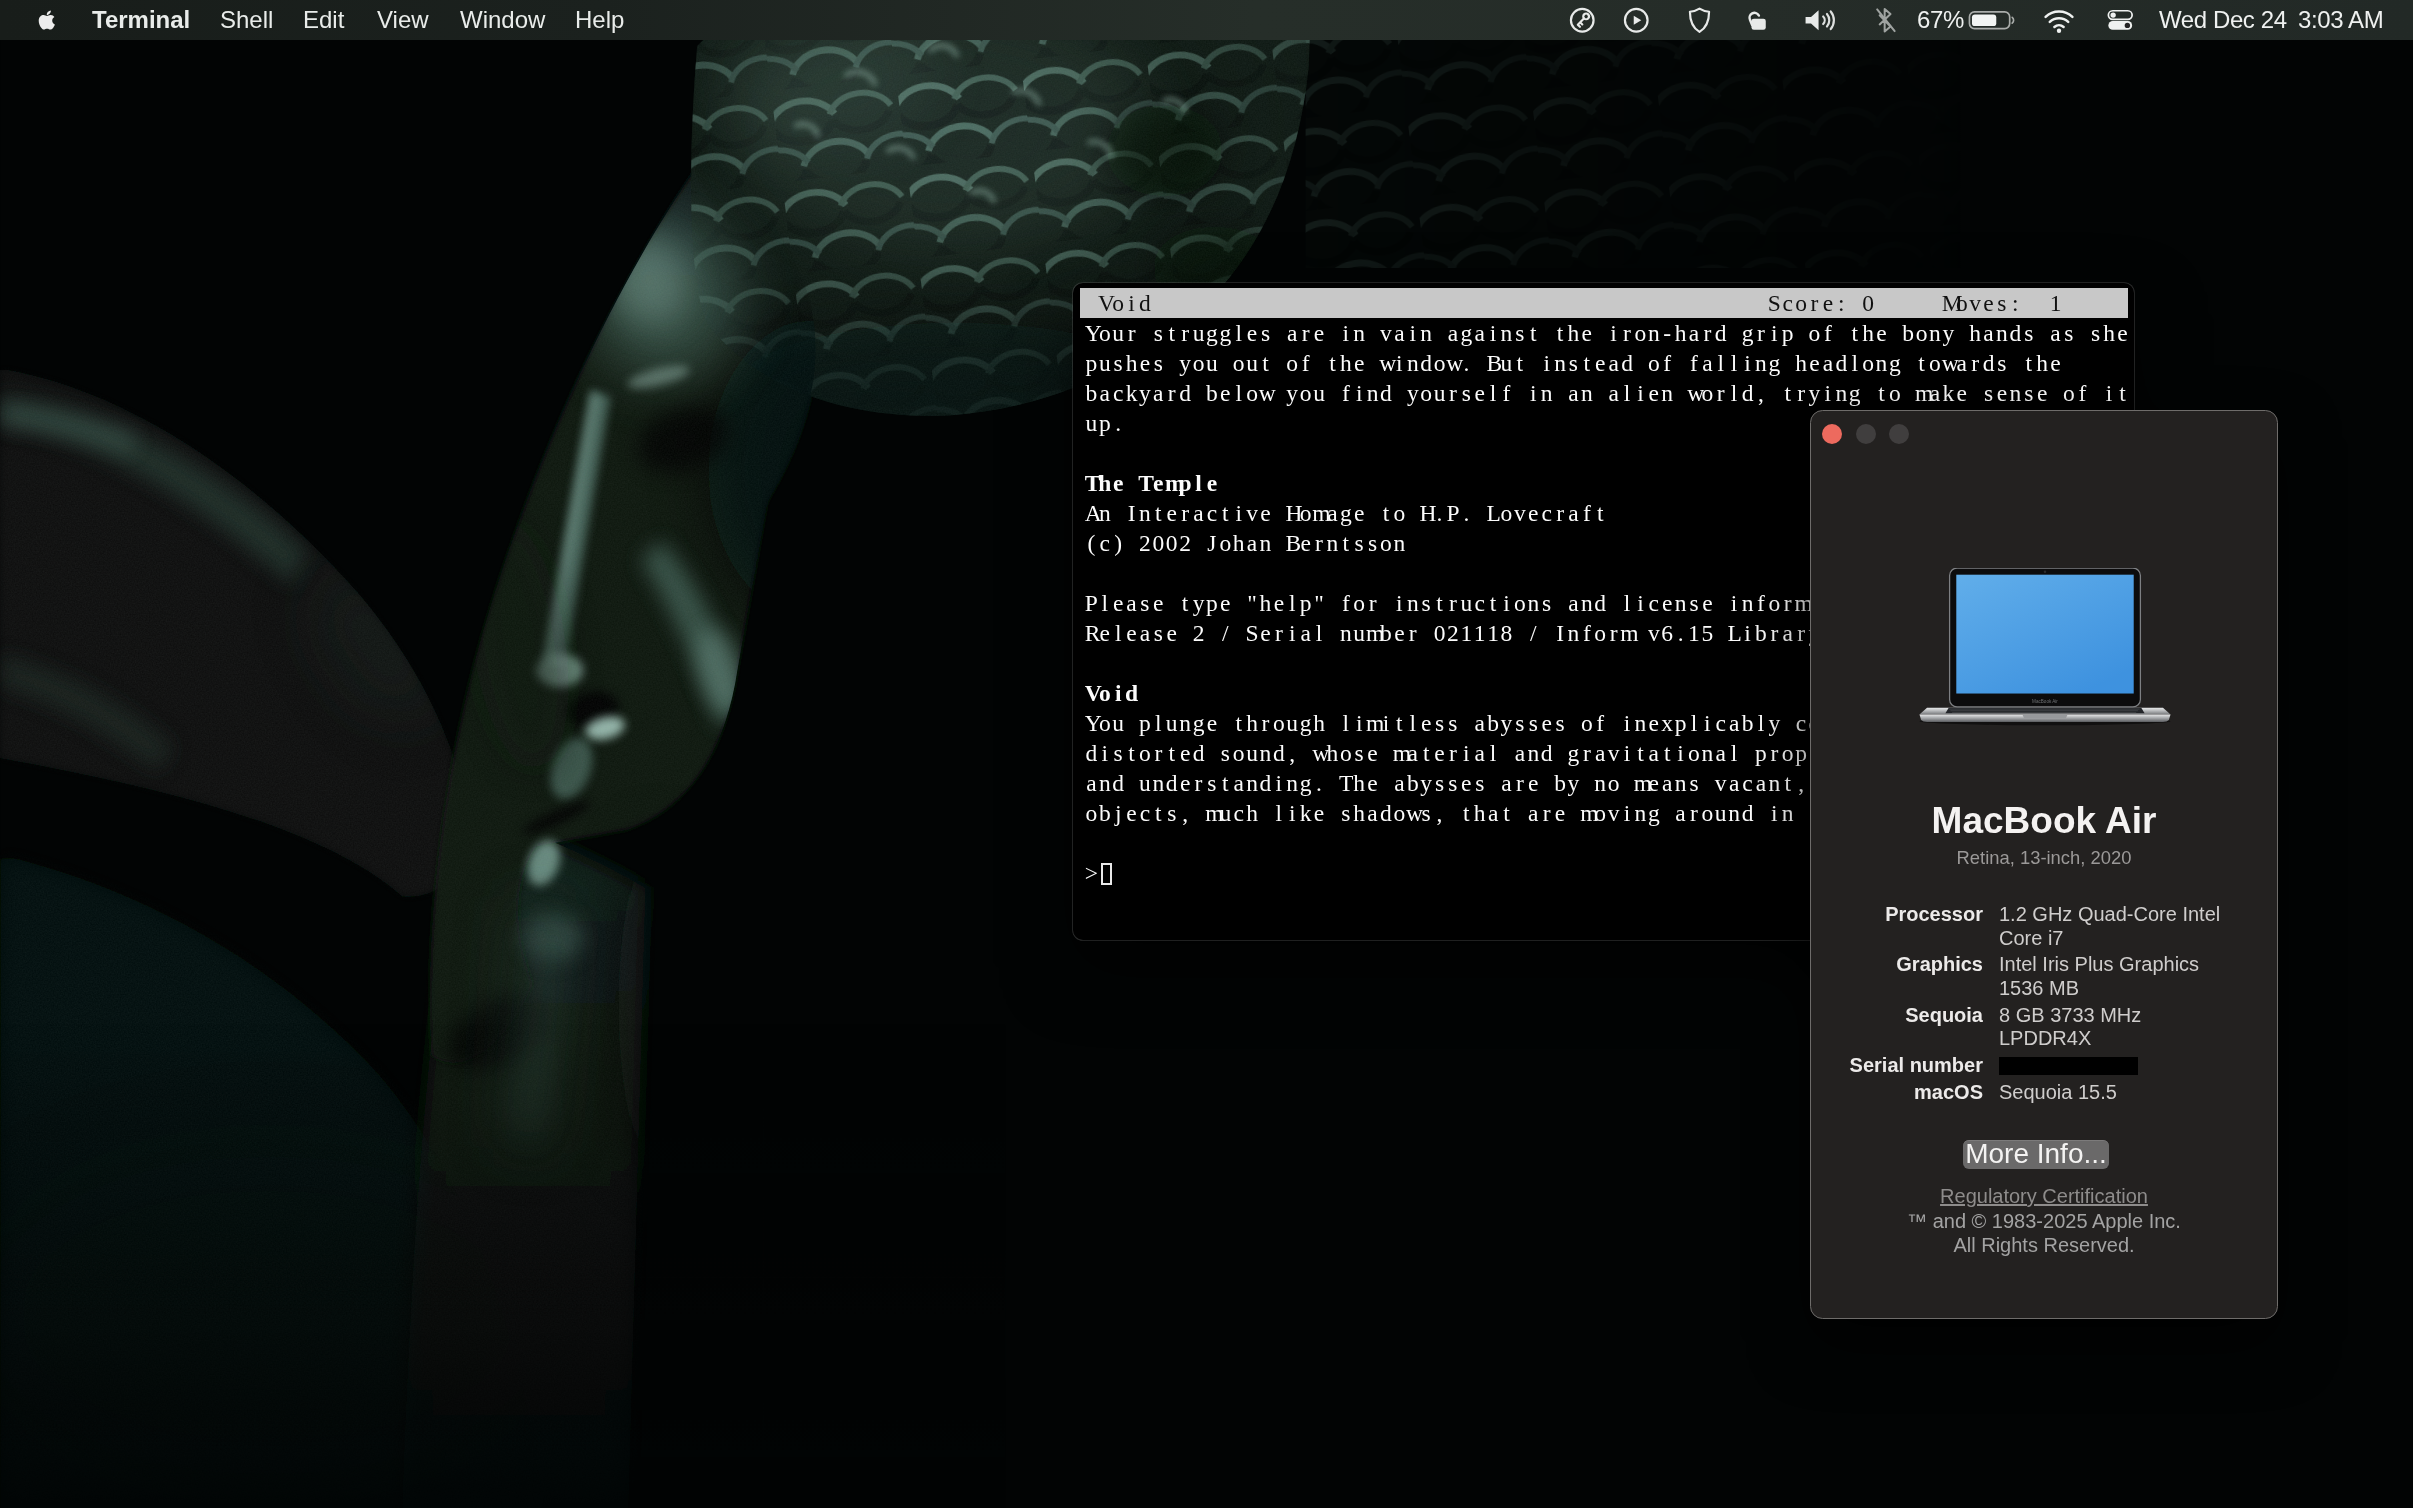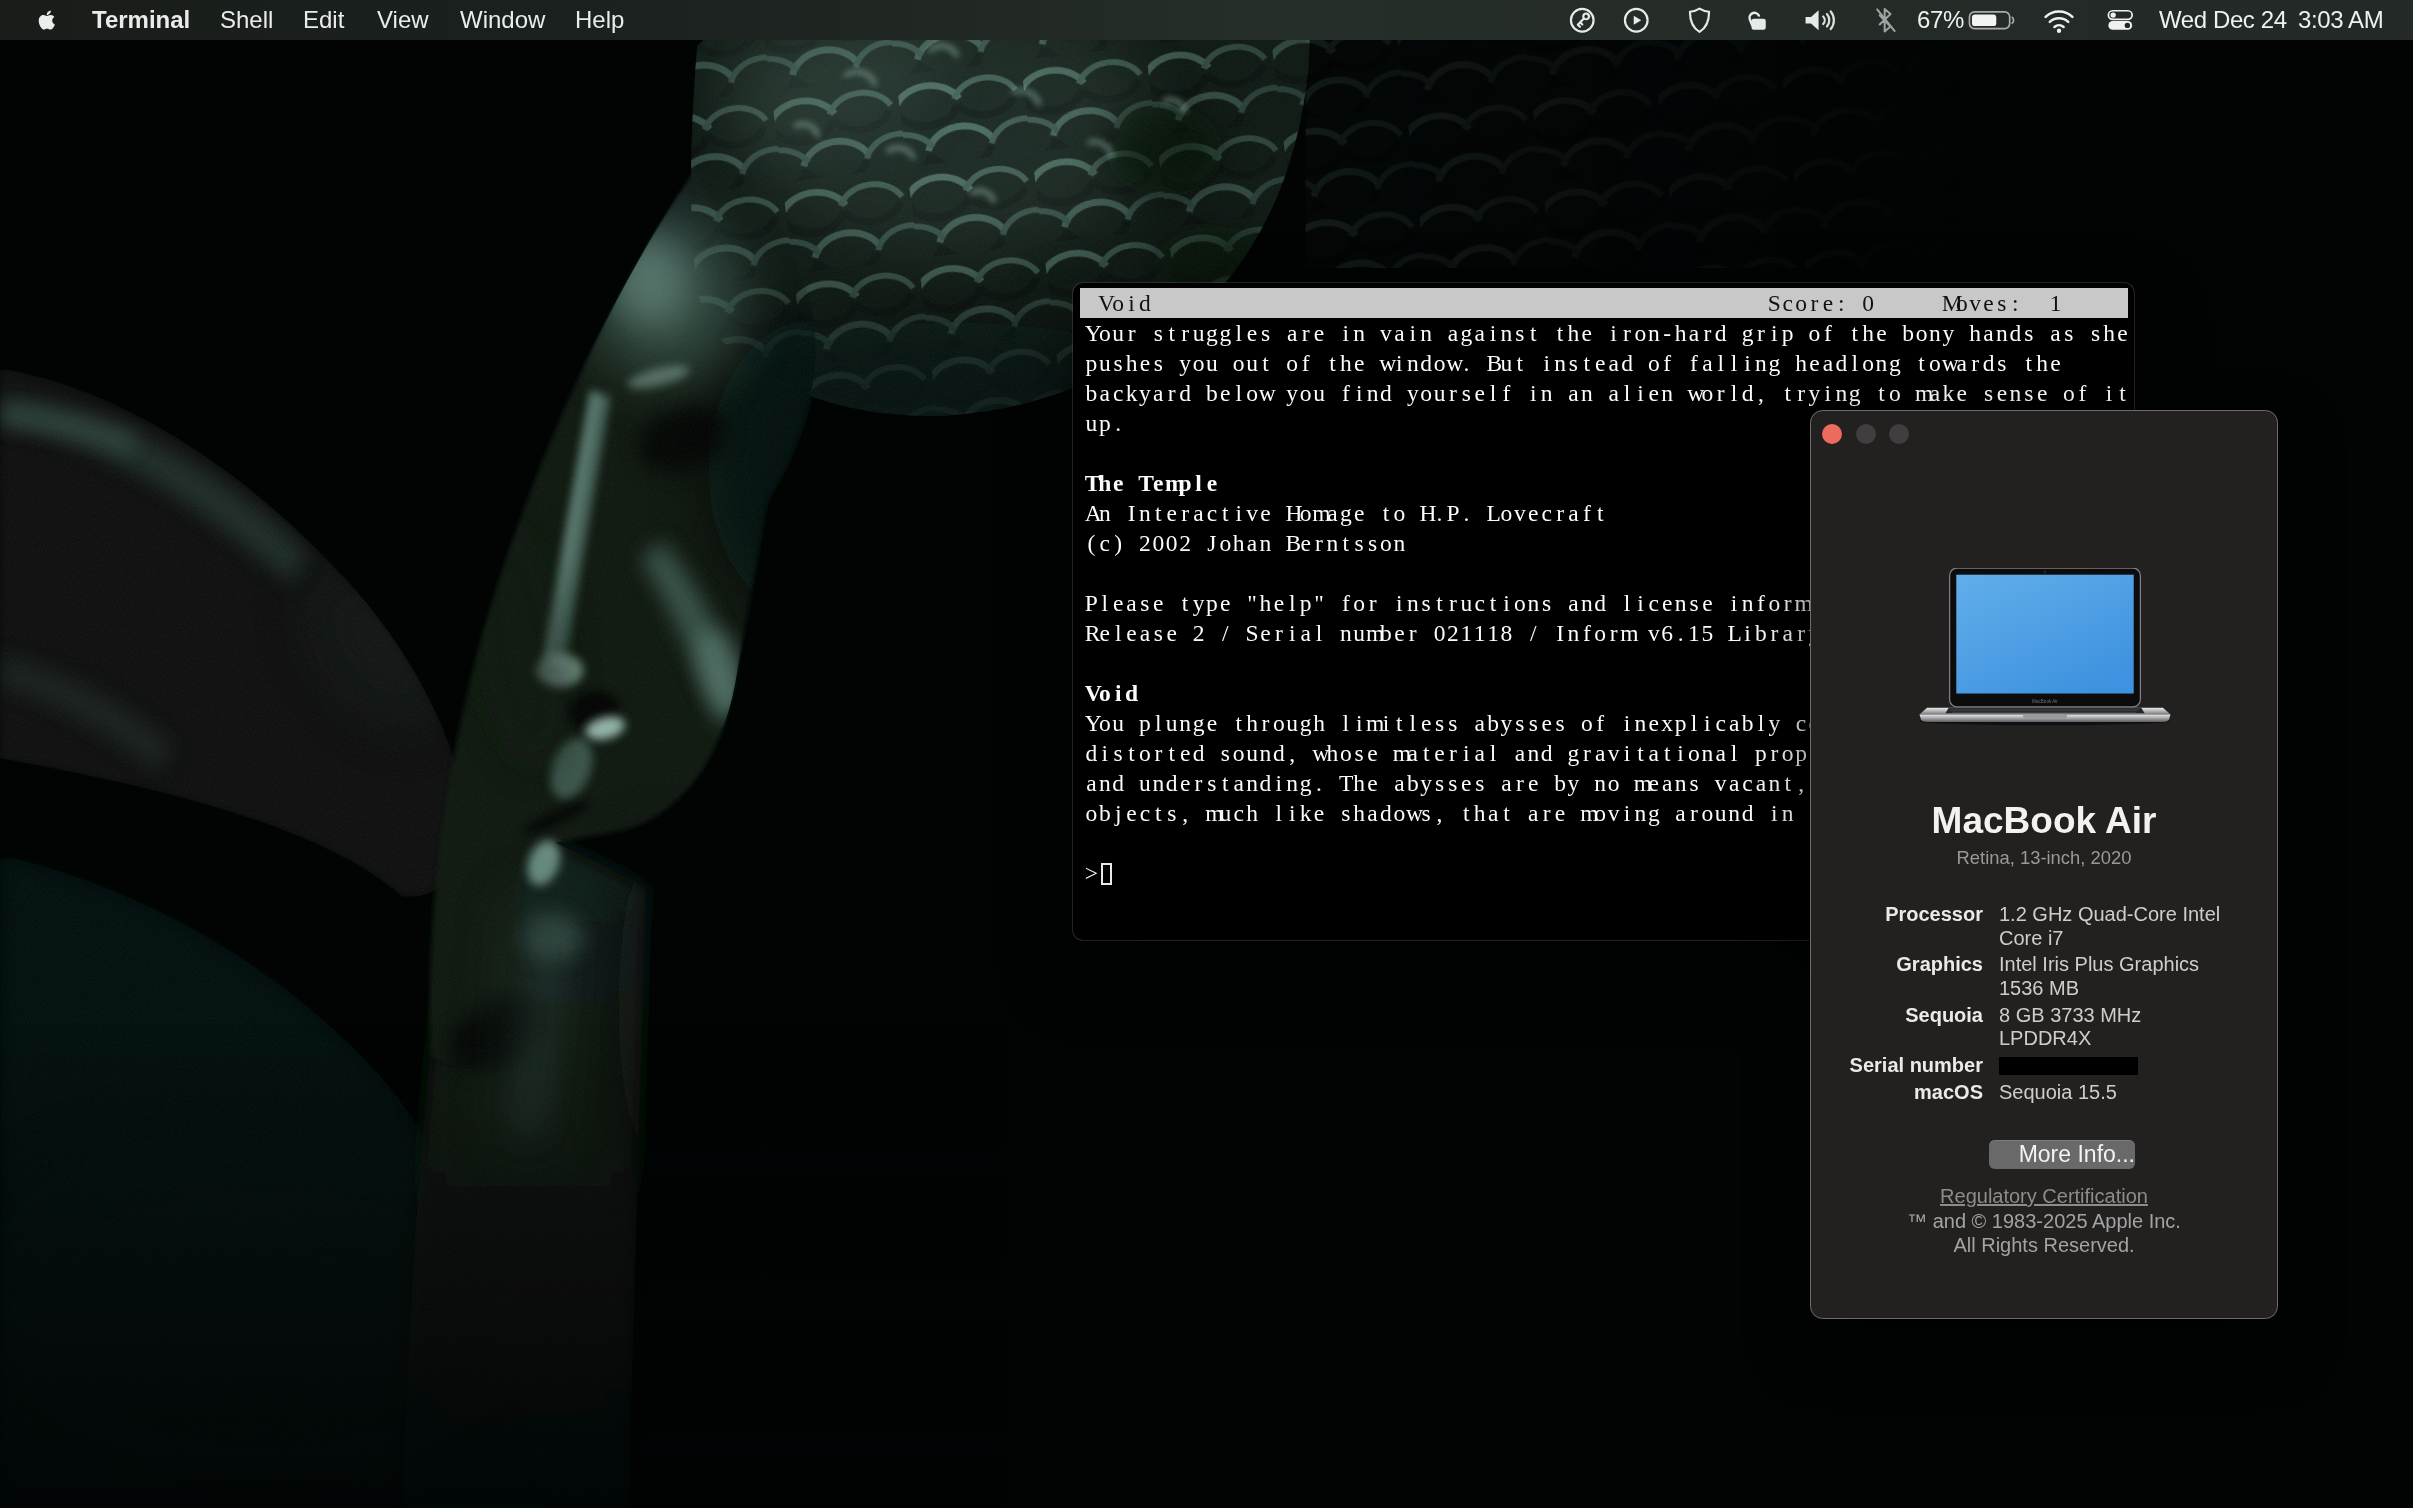--- a/index.html
+++ b/index.html
@@ -35,22 +35,22 @@
   box-shadow:0 25px 59px rgba(0,0,0,0.7)}
 .al{position:absolute;top:12.6px;width:20px;height:20px;border-radius:50%;background:#403e3e}
 #laptop{position:absolute;left:104px;top:157px}
 .ah{position:absolute;top:386px;width:100%;text-align:center;font-size:37px;font-weight:700;color:#f4f2f1;line-height:47px}
 .asub{position:absolute;top:435px;width:100%;text-align:center;font-size:18.4px;color:#9b9998;line-height:23.5px}
 .specs{position:absolute;top:492px;left:0;width:100%}
 .row{display:flex;margin-bottom:3.4px}
 .lab{width:172px;text-align:right;font-weight:700;color:#eceae9;font-size:20px;line-height:23.5px;flex:none}
 .val{margin-left:16px;color:#cfcdcc;font-size:20px;line-height:23.5px}
 .sred2{display:inline-block;width:139px;height:17.6px;background:#000;vertical-align:-2.5px}
-.moreinfo{position:absolute;left:178px;top:729px;width:146px;height:29px;background:#6a6969;border-radius:5.9px;
-  color:#f4f3f2;font-size:23px;line-height:28.5px;text-align:right;box-shadow:inset 0 0.4px 0 rgba(255,255,255,0.25)}
+.moreinfo{position:absolute;left:152px;top:729px;width:146px;height:29px;background:#6a6969;border-radius:5.9px;
+  color:#f4f3f2;font-size:28px;line-height:28.5px;text-align:center;box-shadow:inset 0 0.4px 0 rgba(255,255,255,0.25)}
 .reg{position:absolute;top:774px;width:100%;text-align:center;font-size:20px;line-height:23.5px;color:#8e8c8b;text-decoration:underline}
 .cop{position:absolute;top:799px;width:100%;text-align:center;font-size:20px;line-height:23.5px;color:#a3a3a3}
 </style></head>
 <body>
 <svg id="wall" width="2413" height="1508" viewBox="0 0 2880 1800">
 <defs>
  <filter id="b4" x="-60%" y="-60%" width="220%" height="220%">
         <feGaussianBlur stdDeviation="4"></feGaussianBlur>
       </filter>
  <filter id="b6" x="-60%" y="-60%" width="220%" height="220%">

